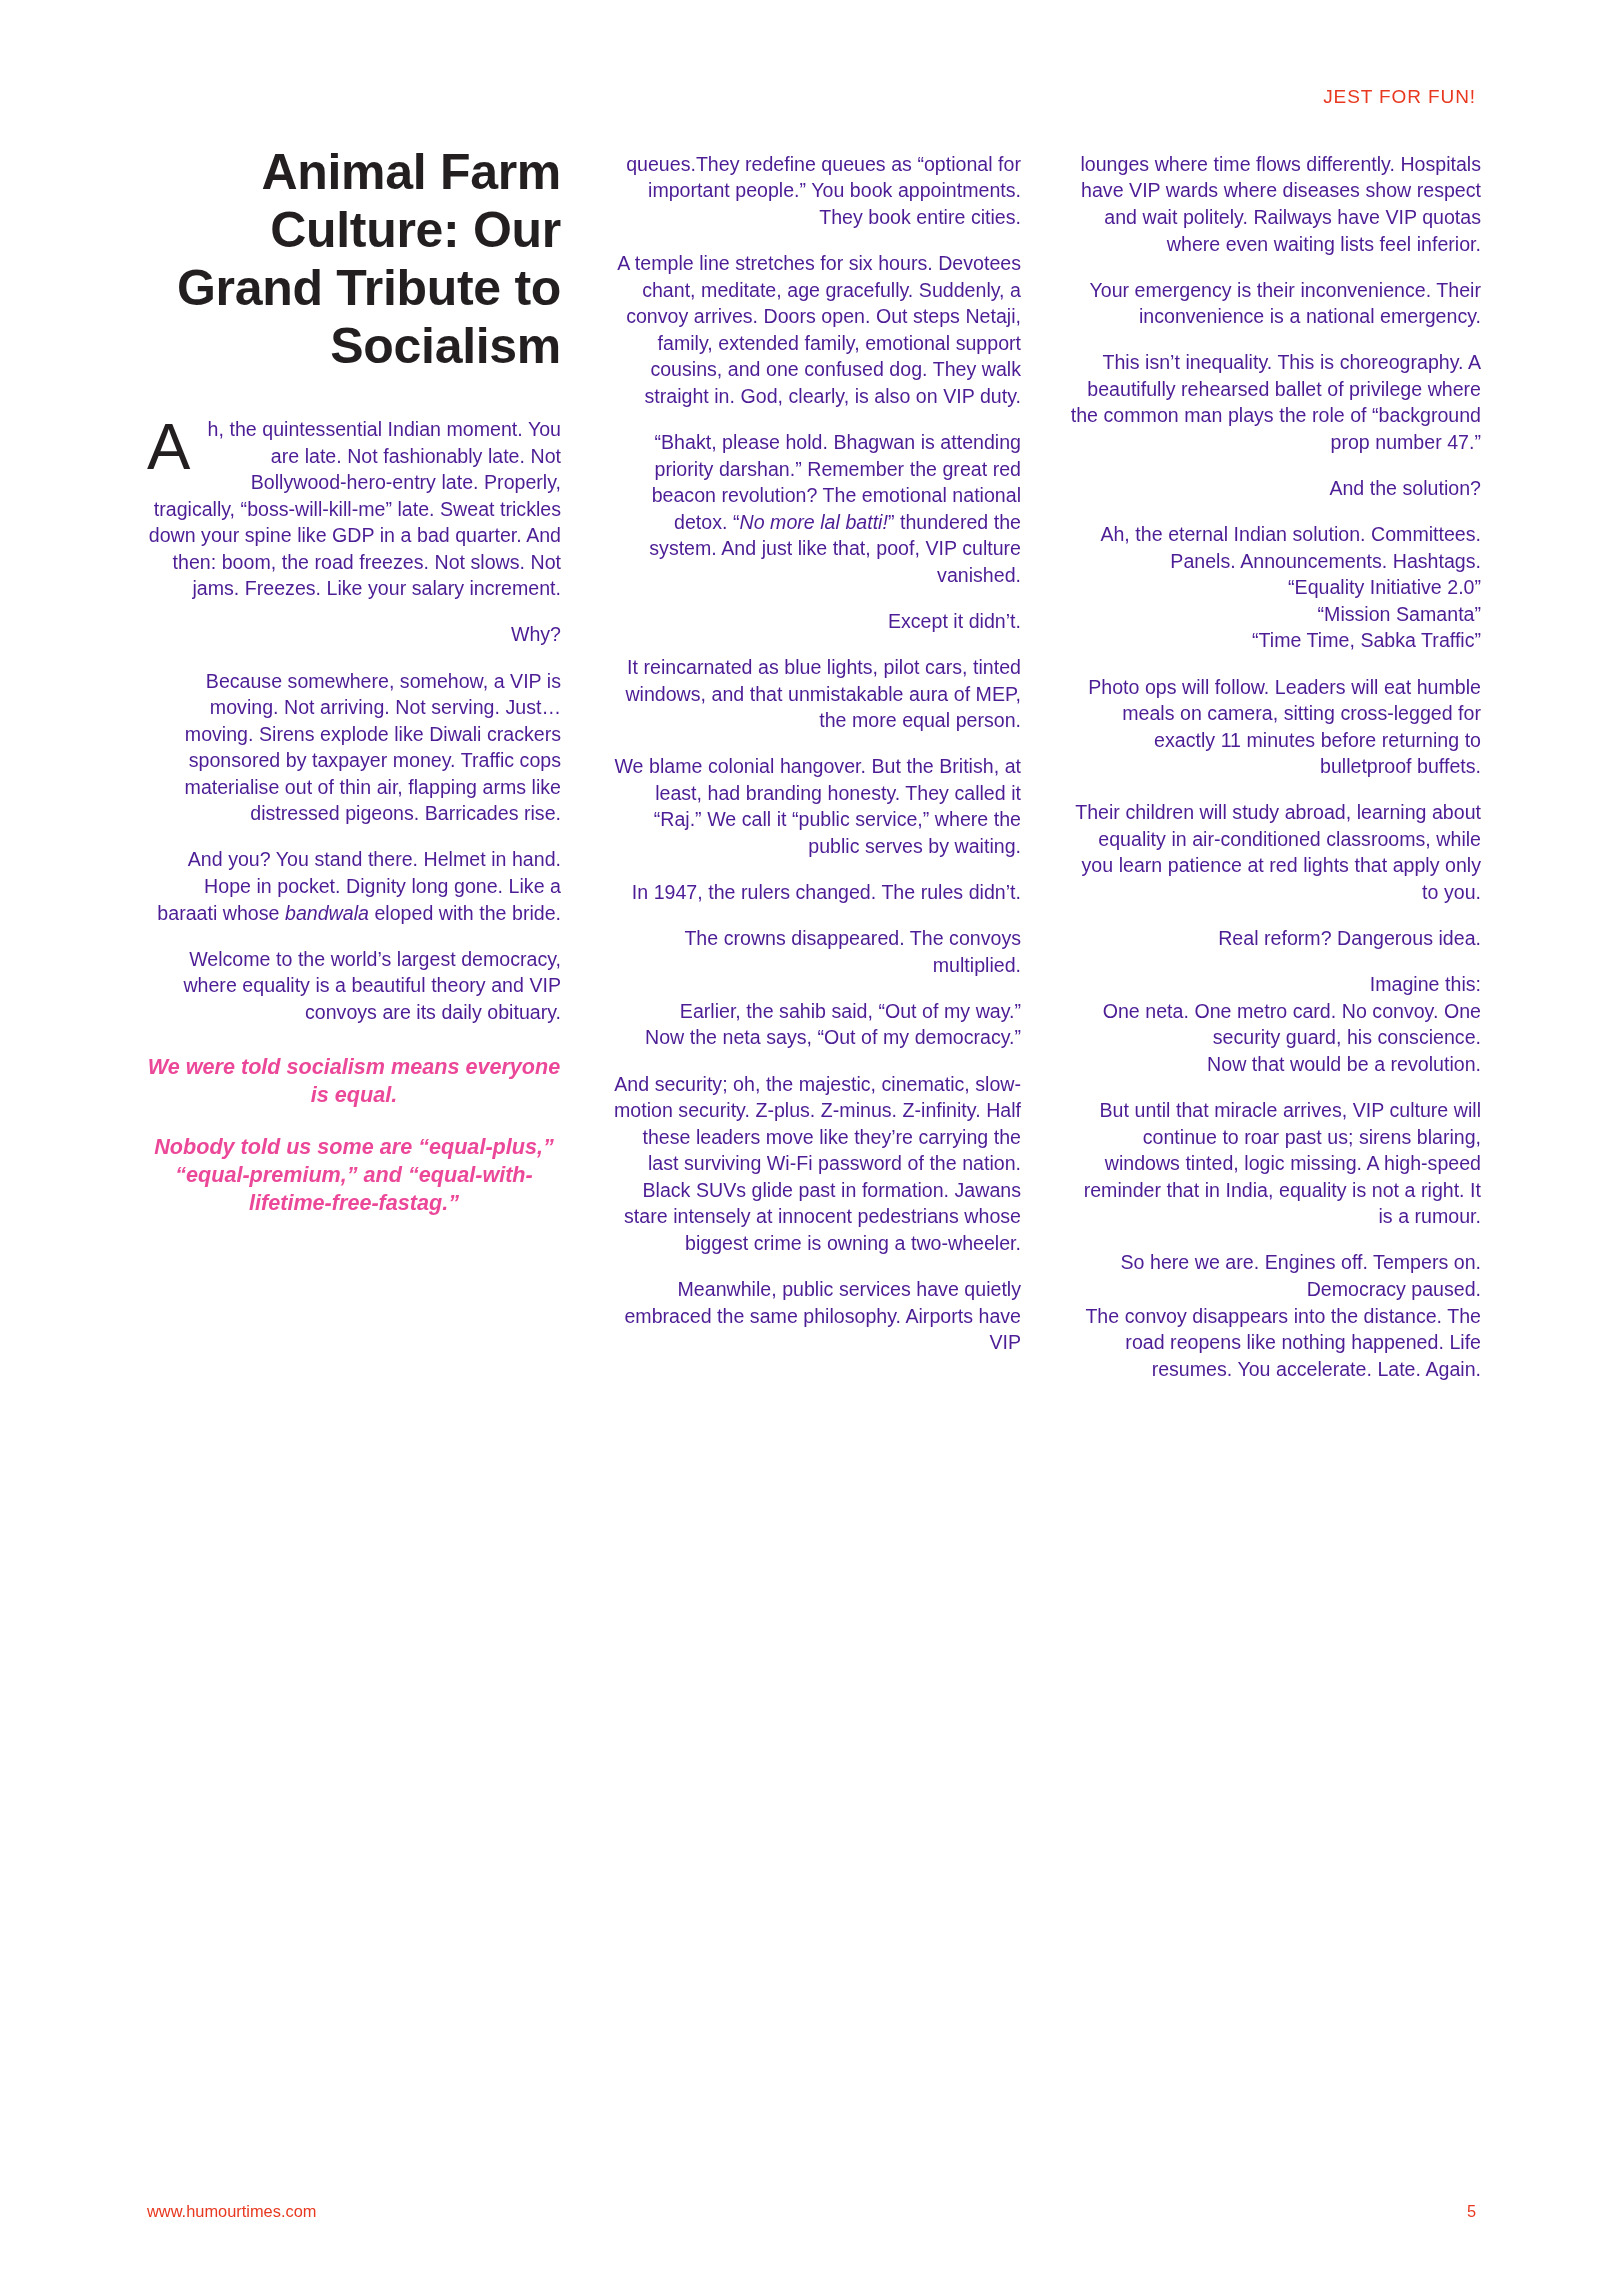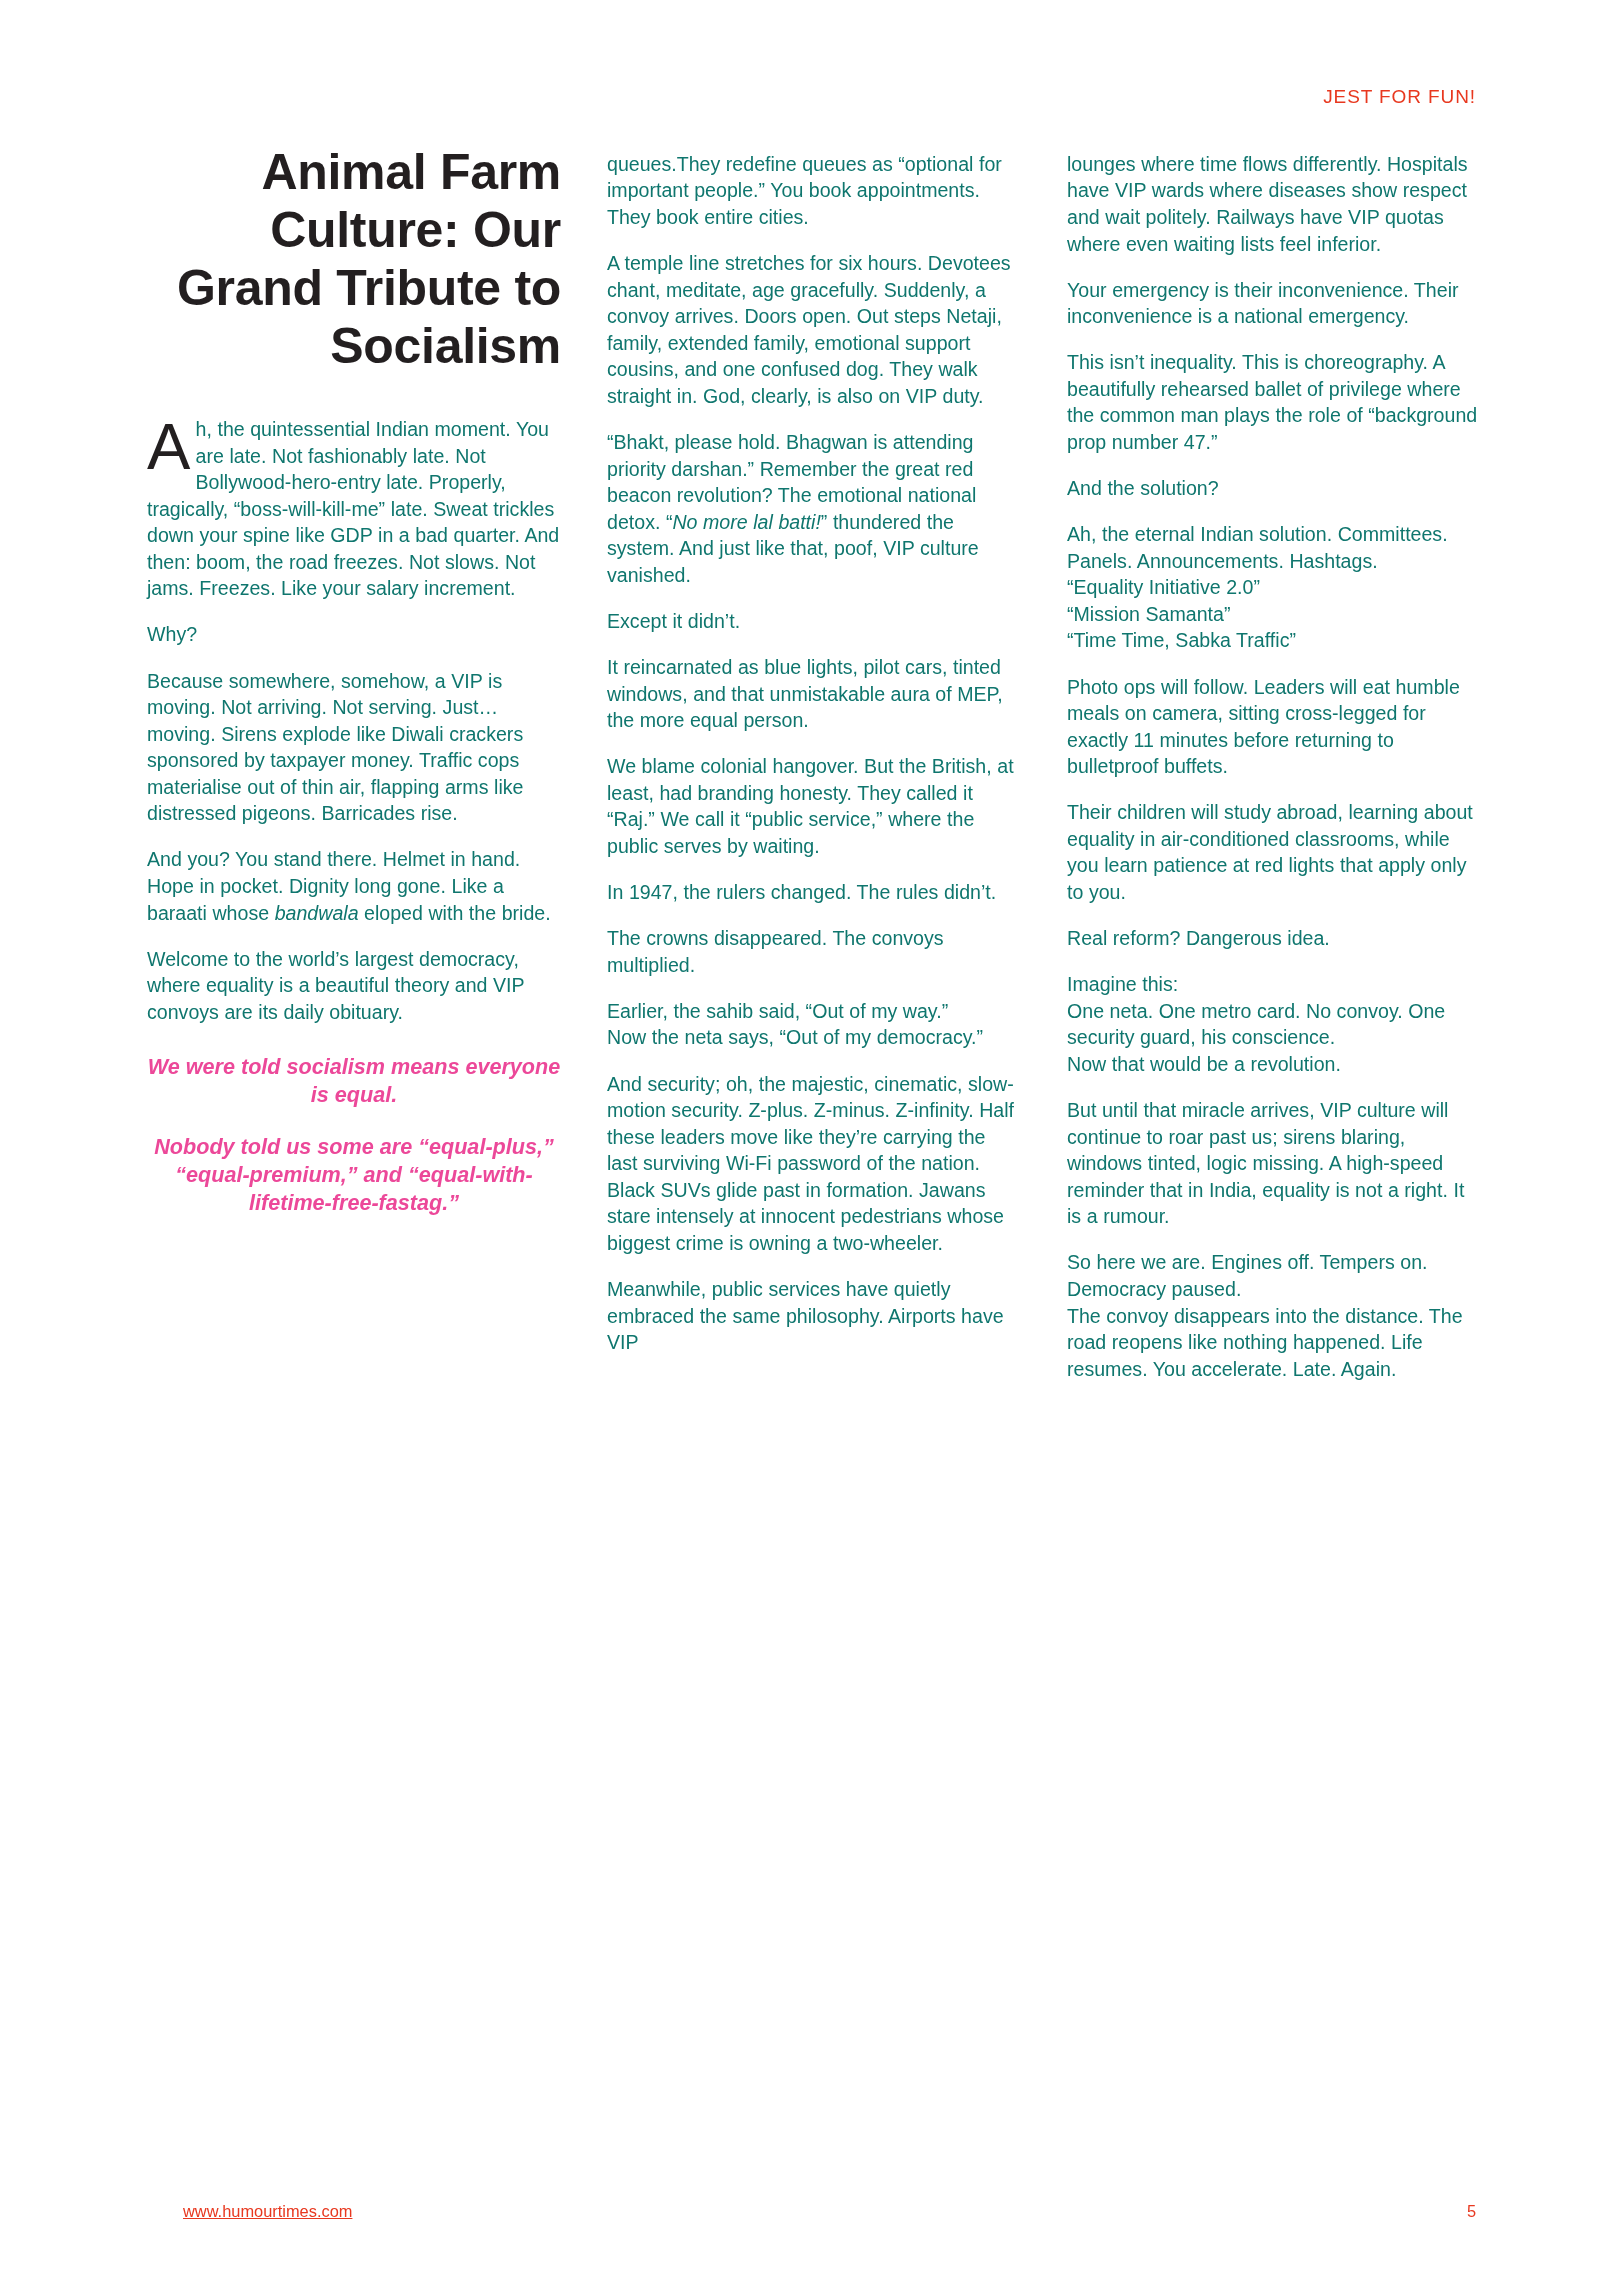--- a/index.html
+++ b/index.html
@@ -72,22 +72,22 @@
     color: #231f20;
   }
   .byline .author { display: block; }
   .byline .note { display: block; }
 
   
   p.body {
     font-size: 19.6px;
     line-height: 1.355;
     margin: 0 0 19.6px 0;
-    color: #0f766e;
-    text-align: left;
+    color: #4c1d95;
+    text-align: right;
     word-spacing: 0.1px;
   }
   p.body.first { margin-top: 41px; }
 
   .dropcap::first-letter {
     float: left;
     font-size: 65px;
     line-height: 0.82;
     font-weight: 400;
     padding: 3.9px 5.2px 0 0;
@@ -115,23 +115,21 @@
     right: 147px;
     bottom: 71px;
     height: 22px;
     display: flex;
     justify-content: space-between;
     align-items: baseline;
   }
   .footer-link {
     font-size: 16.4px;
     color: #e8381f;
-    text-decoration: underline;
     cursor: pointer;
-    margin-left: 36px;
   }
   .footer-page {
     font-size: 16.4px;
     color: #e8381f;
   }
 </style>
 </head>
 <body>
 
 <div class="page">

